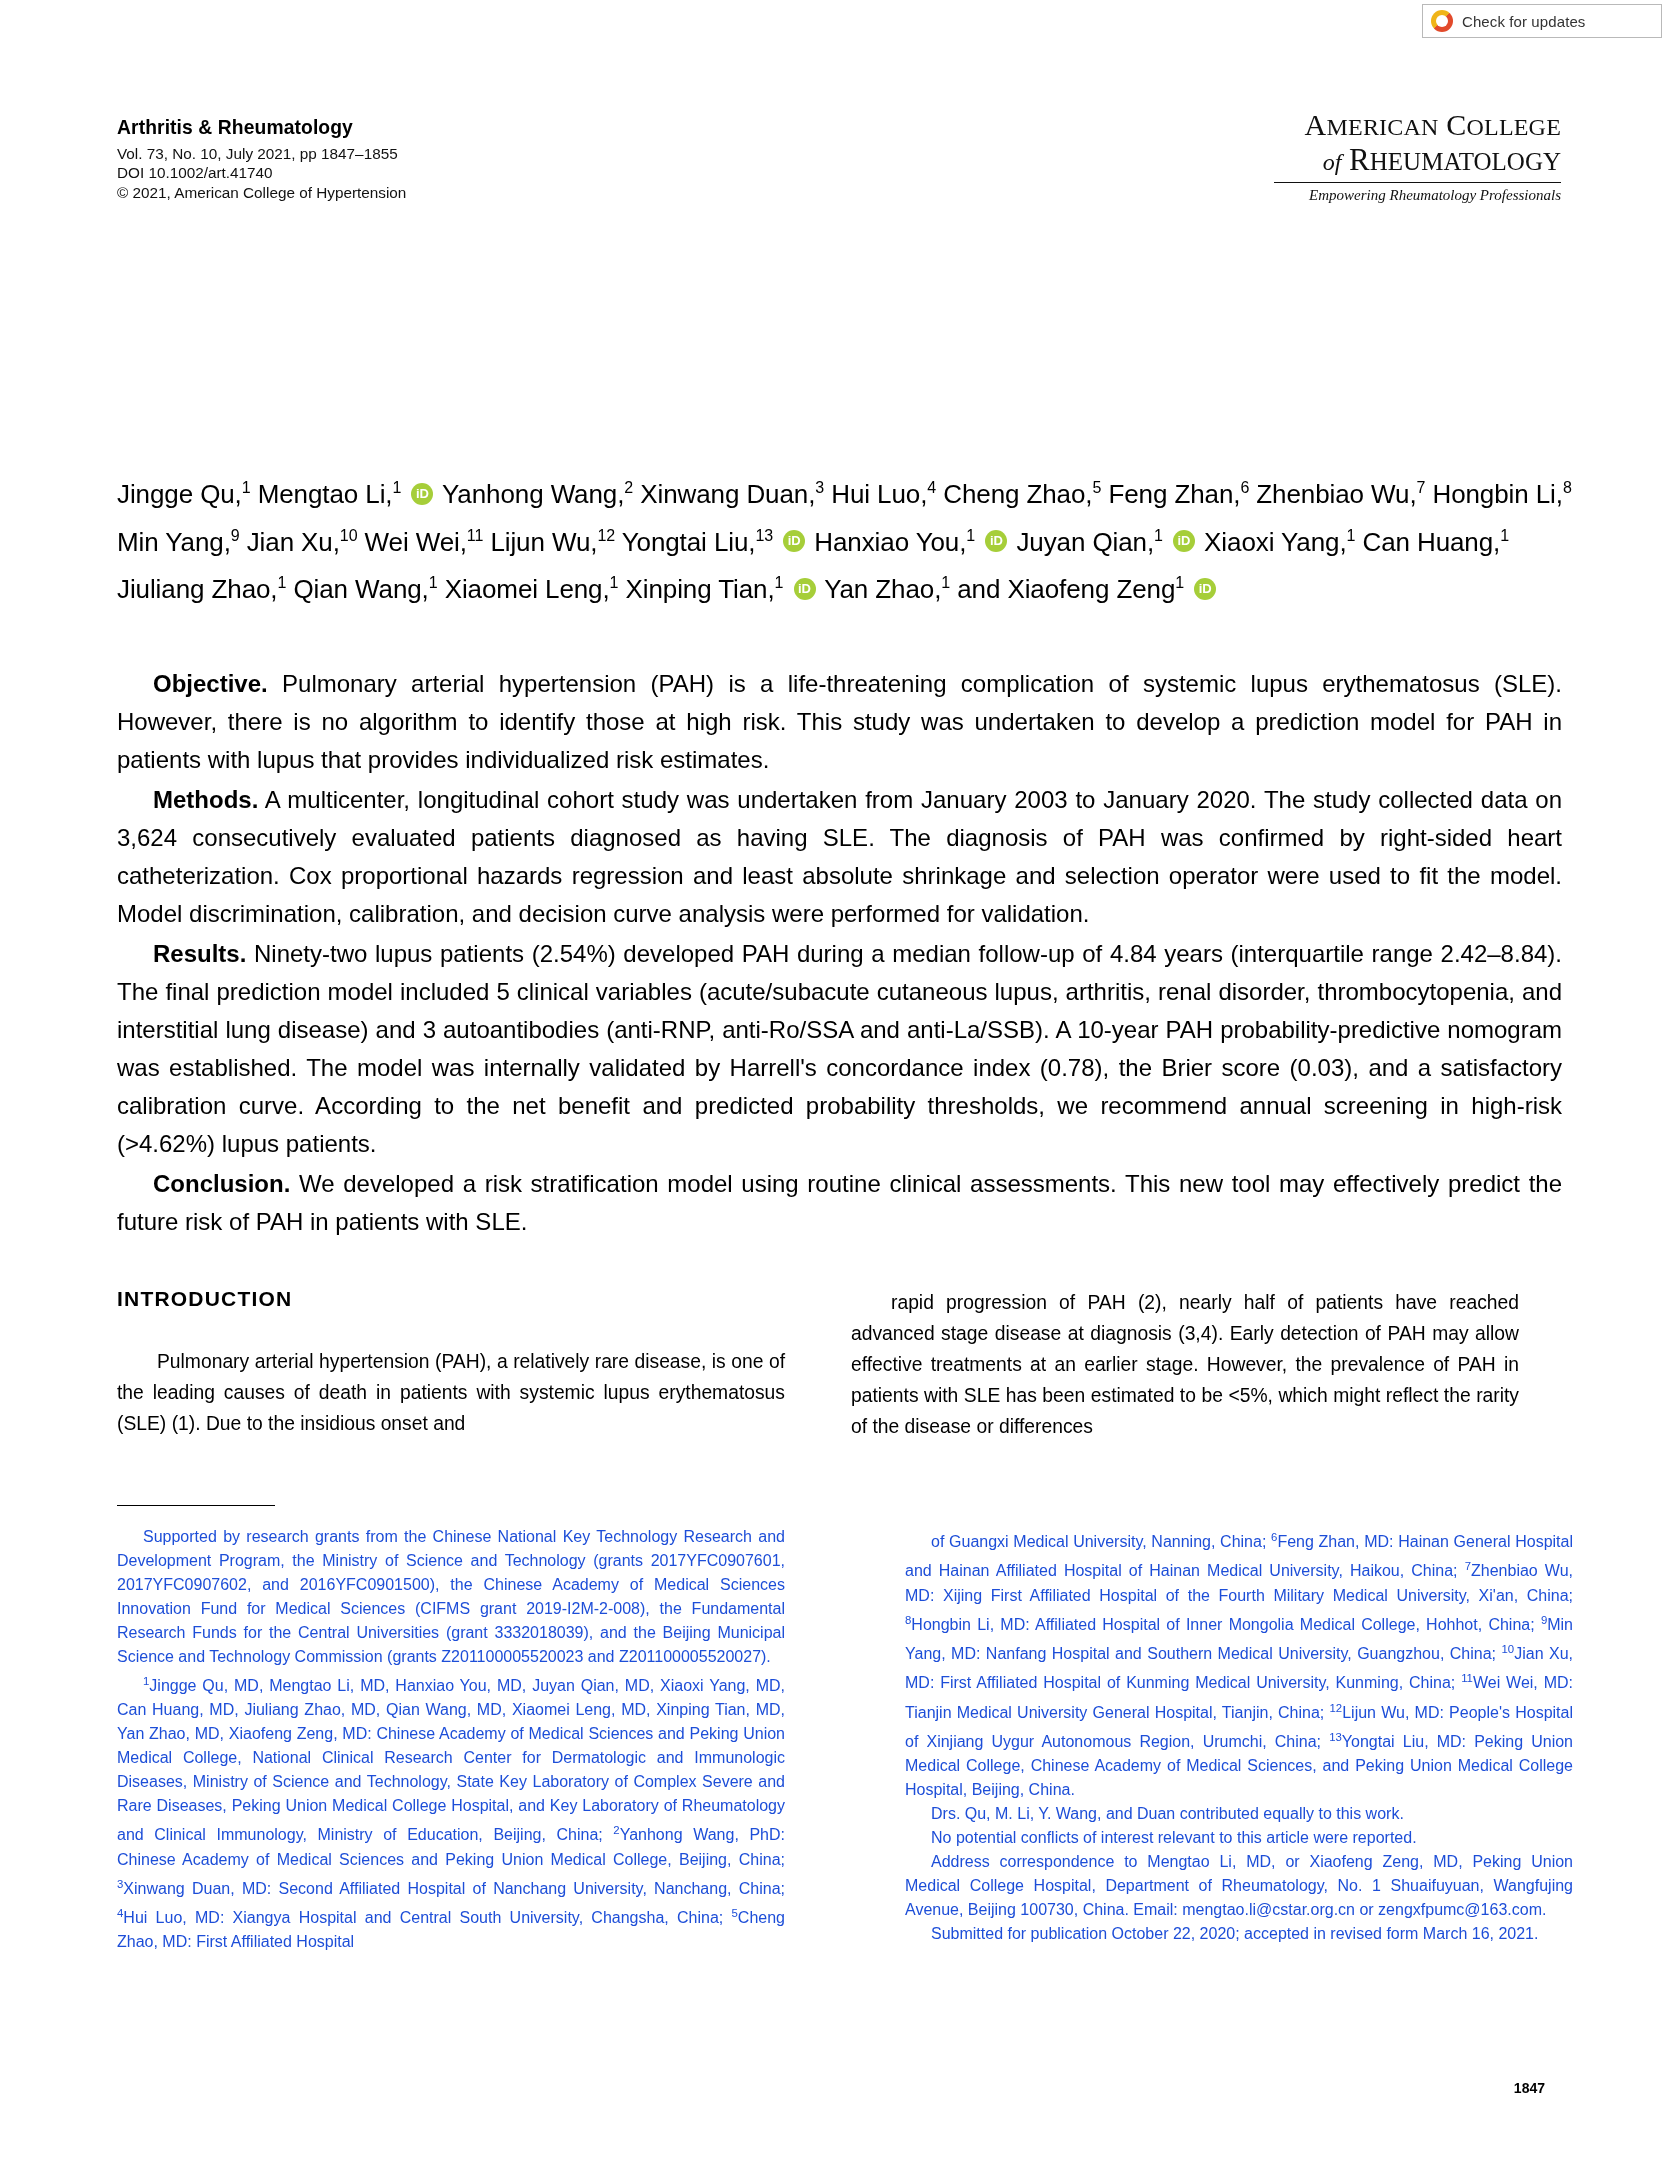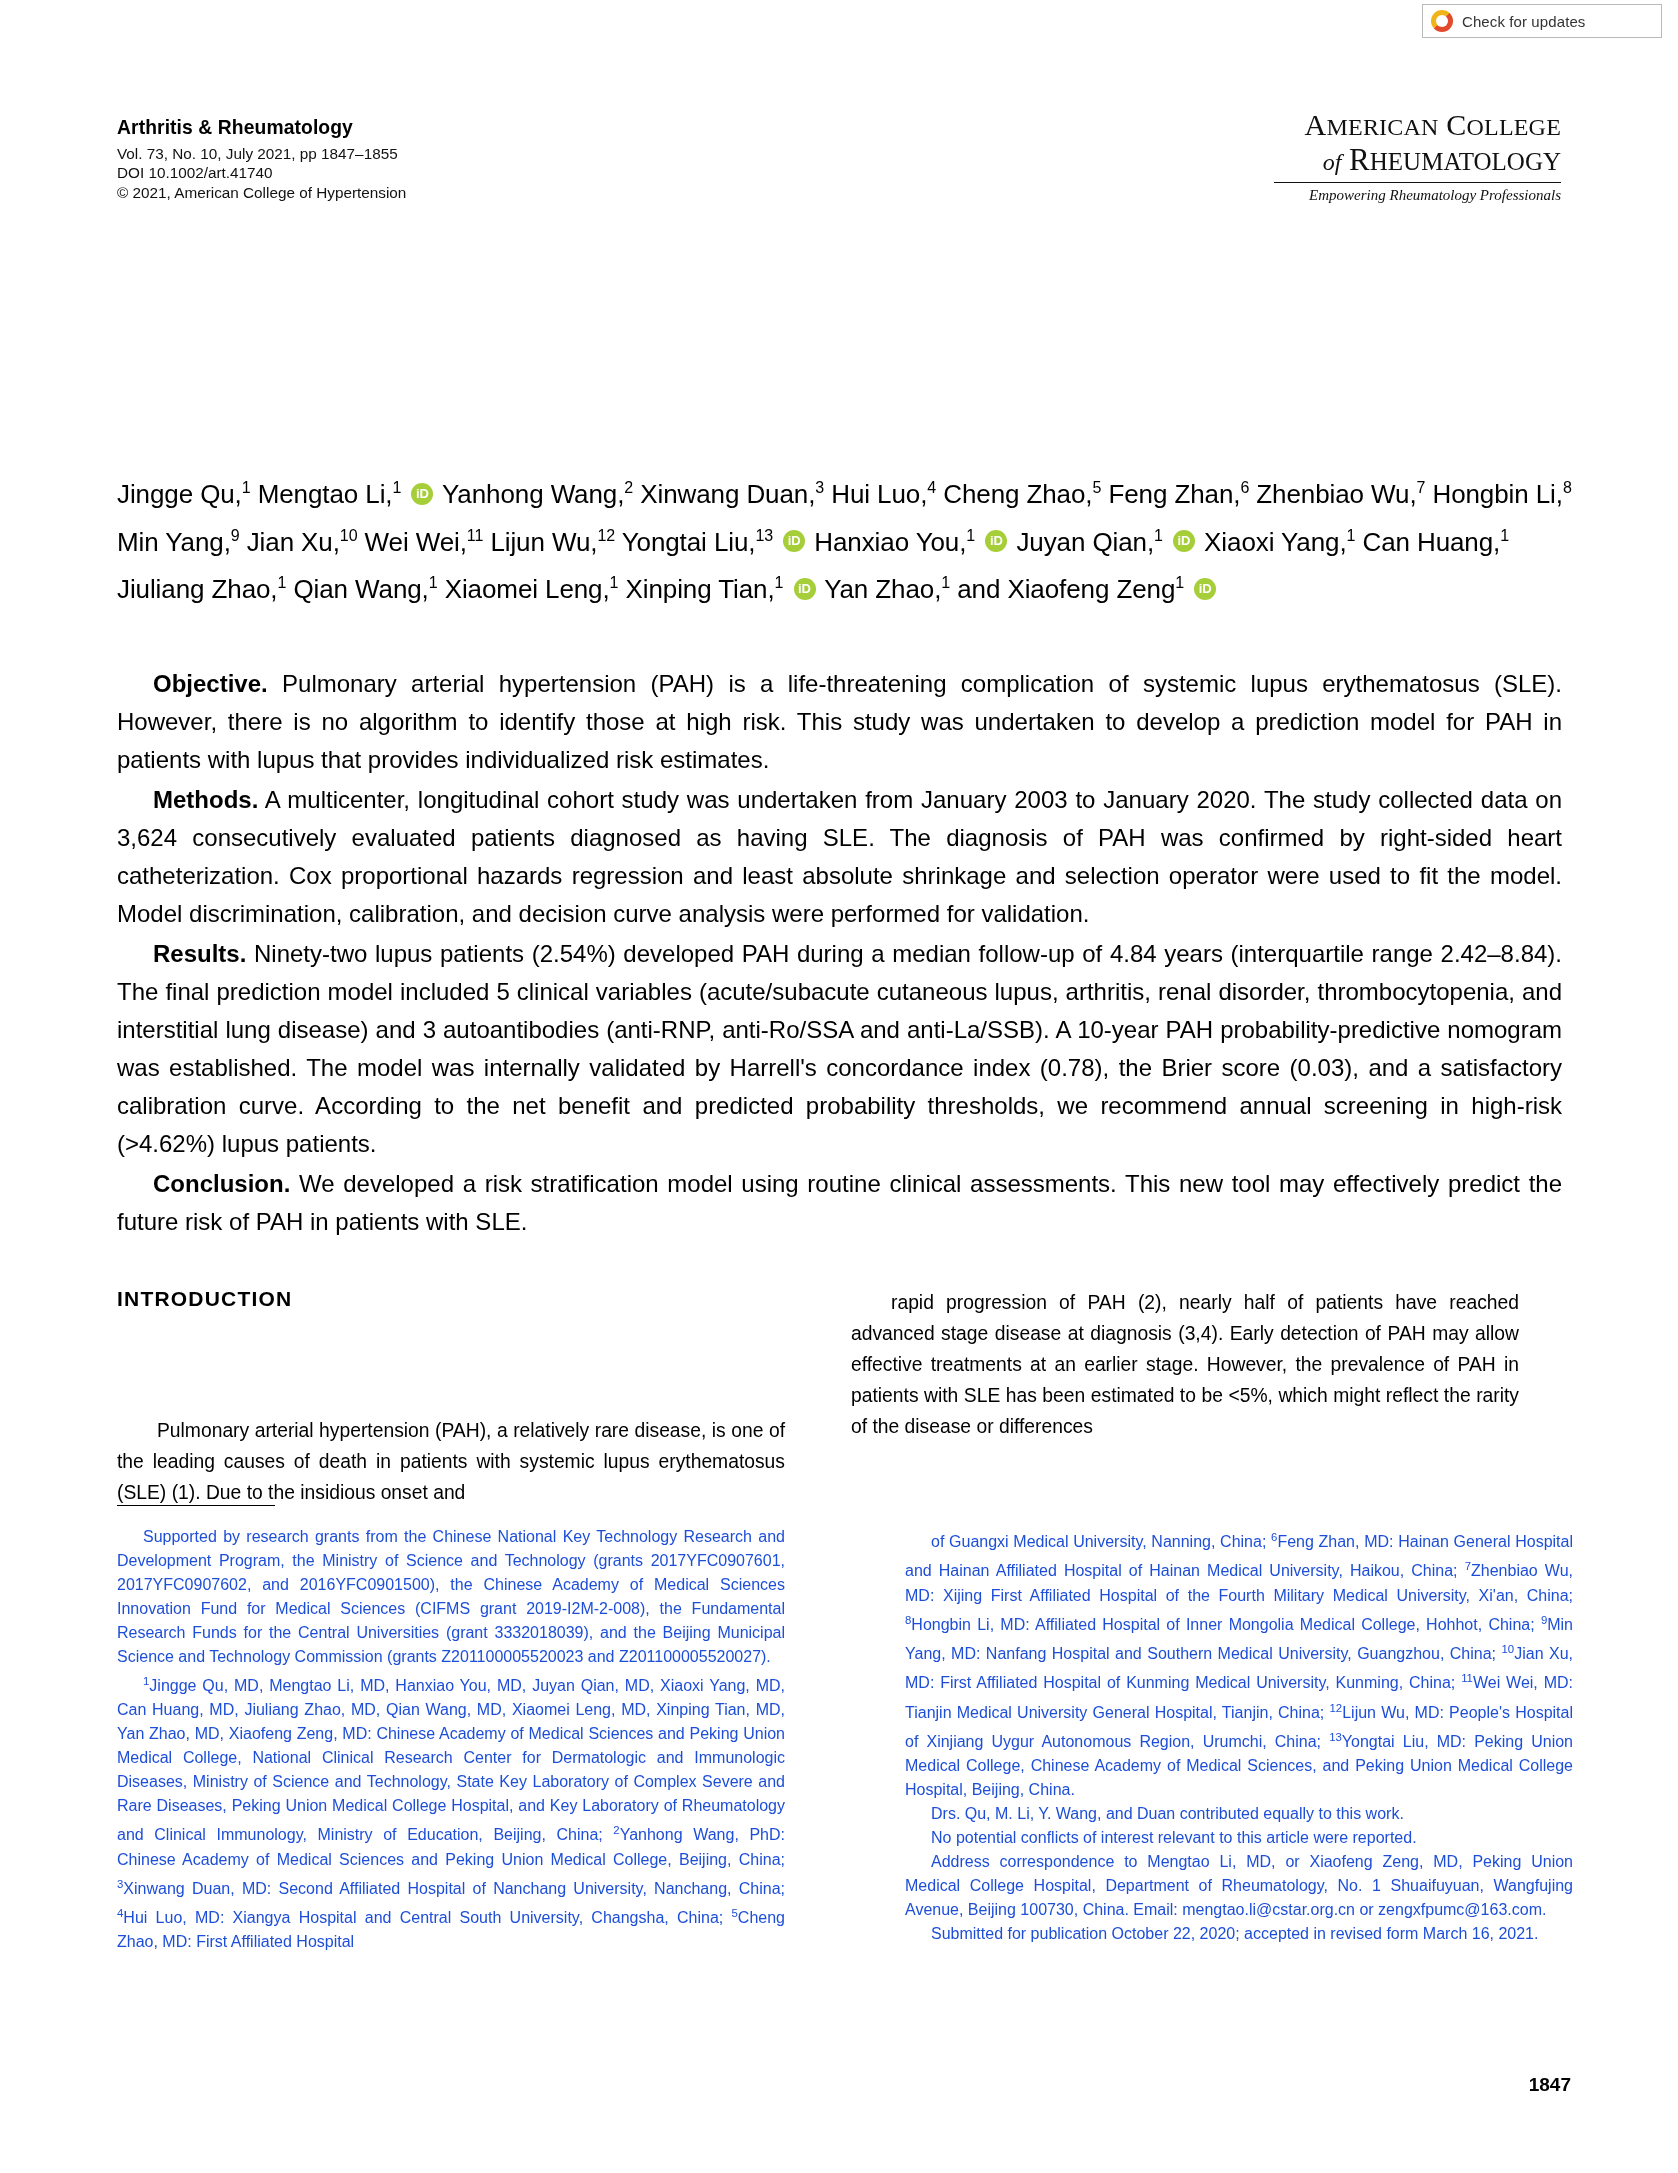--- a/index.html
+++ b/index.html
@@ -179,21 +179,21 @@
     font-weight: bold;
     letter-spacing: 1.2px;
   }
   .col-left, .col-right {
     position: absolute;
     width: 668px;
     font-size: 19.3px;
     line-height: 31px;
     text-align: justify;
   }
-  .col-left { left: 117px; top: 1415px; }
+  .col-left { left: 117px; top: 1346px; }
   .col-right { left: 851px; top: 1287px; }
   .col-left p, .col-right p { margin: 0; text-indent: 40px; }
 
   
   .fn-rule {
     position: absolute;
     left: 117px;
     top: 1505px;
     width: 158px;
     border-top: 1.4px solid #000;
@@ -209,23 +209,23 @@
     color: #1d4ed8;
   }
   .fn-left { left: 117px; top: 1525px; }
   .fn-right { left: 889px; top: 1525px; margin-left: 16px; }
   .fn-left p, .fn-right p { margin: 0; text-indent: 26px; }
   .fn-left sup, .fn-right sup { font-size: 11.4px; vertical-align: super; }
 
   
   .page-number {
     position: absolute;
-    right: 107px;
+    right: 133px;
     bottom: 77px;
-    font-size: 19px;
+    font-size: 14px;
     font-weight: bold;
   }
 </style>
 </head>
 <body>
 
 <div class="page">
 
   <div class="updates-badge">
     <span class="dot"></span>

